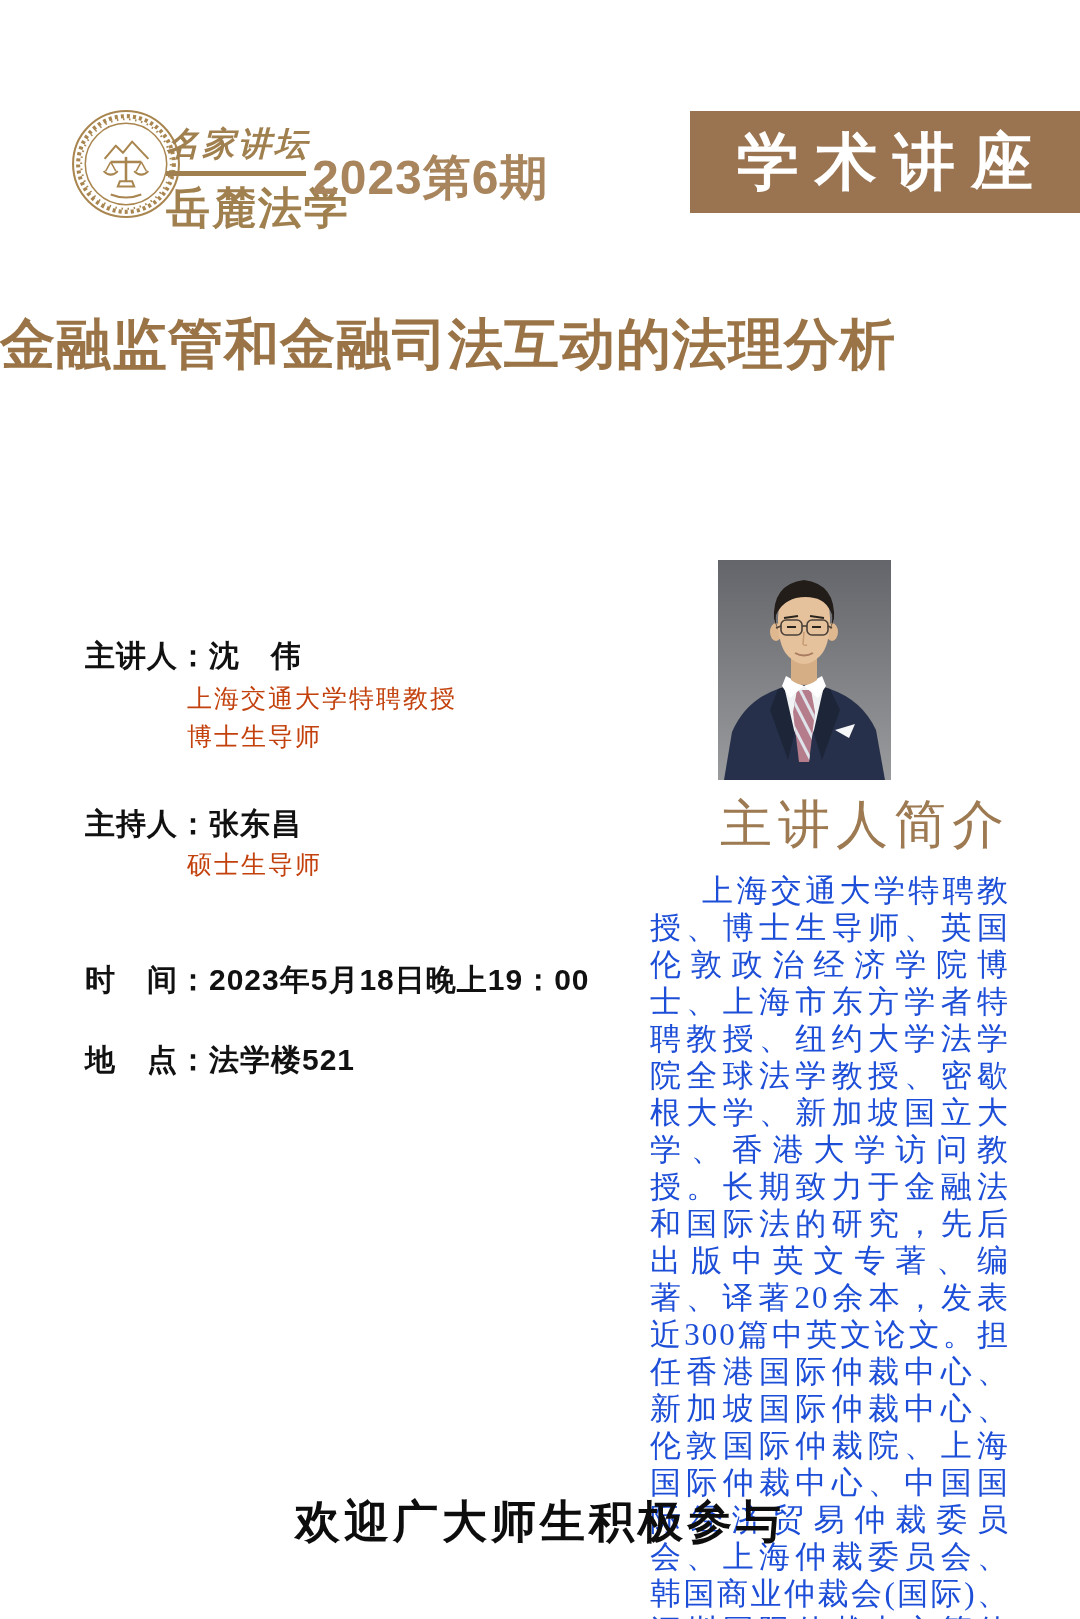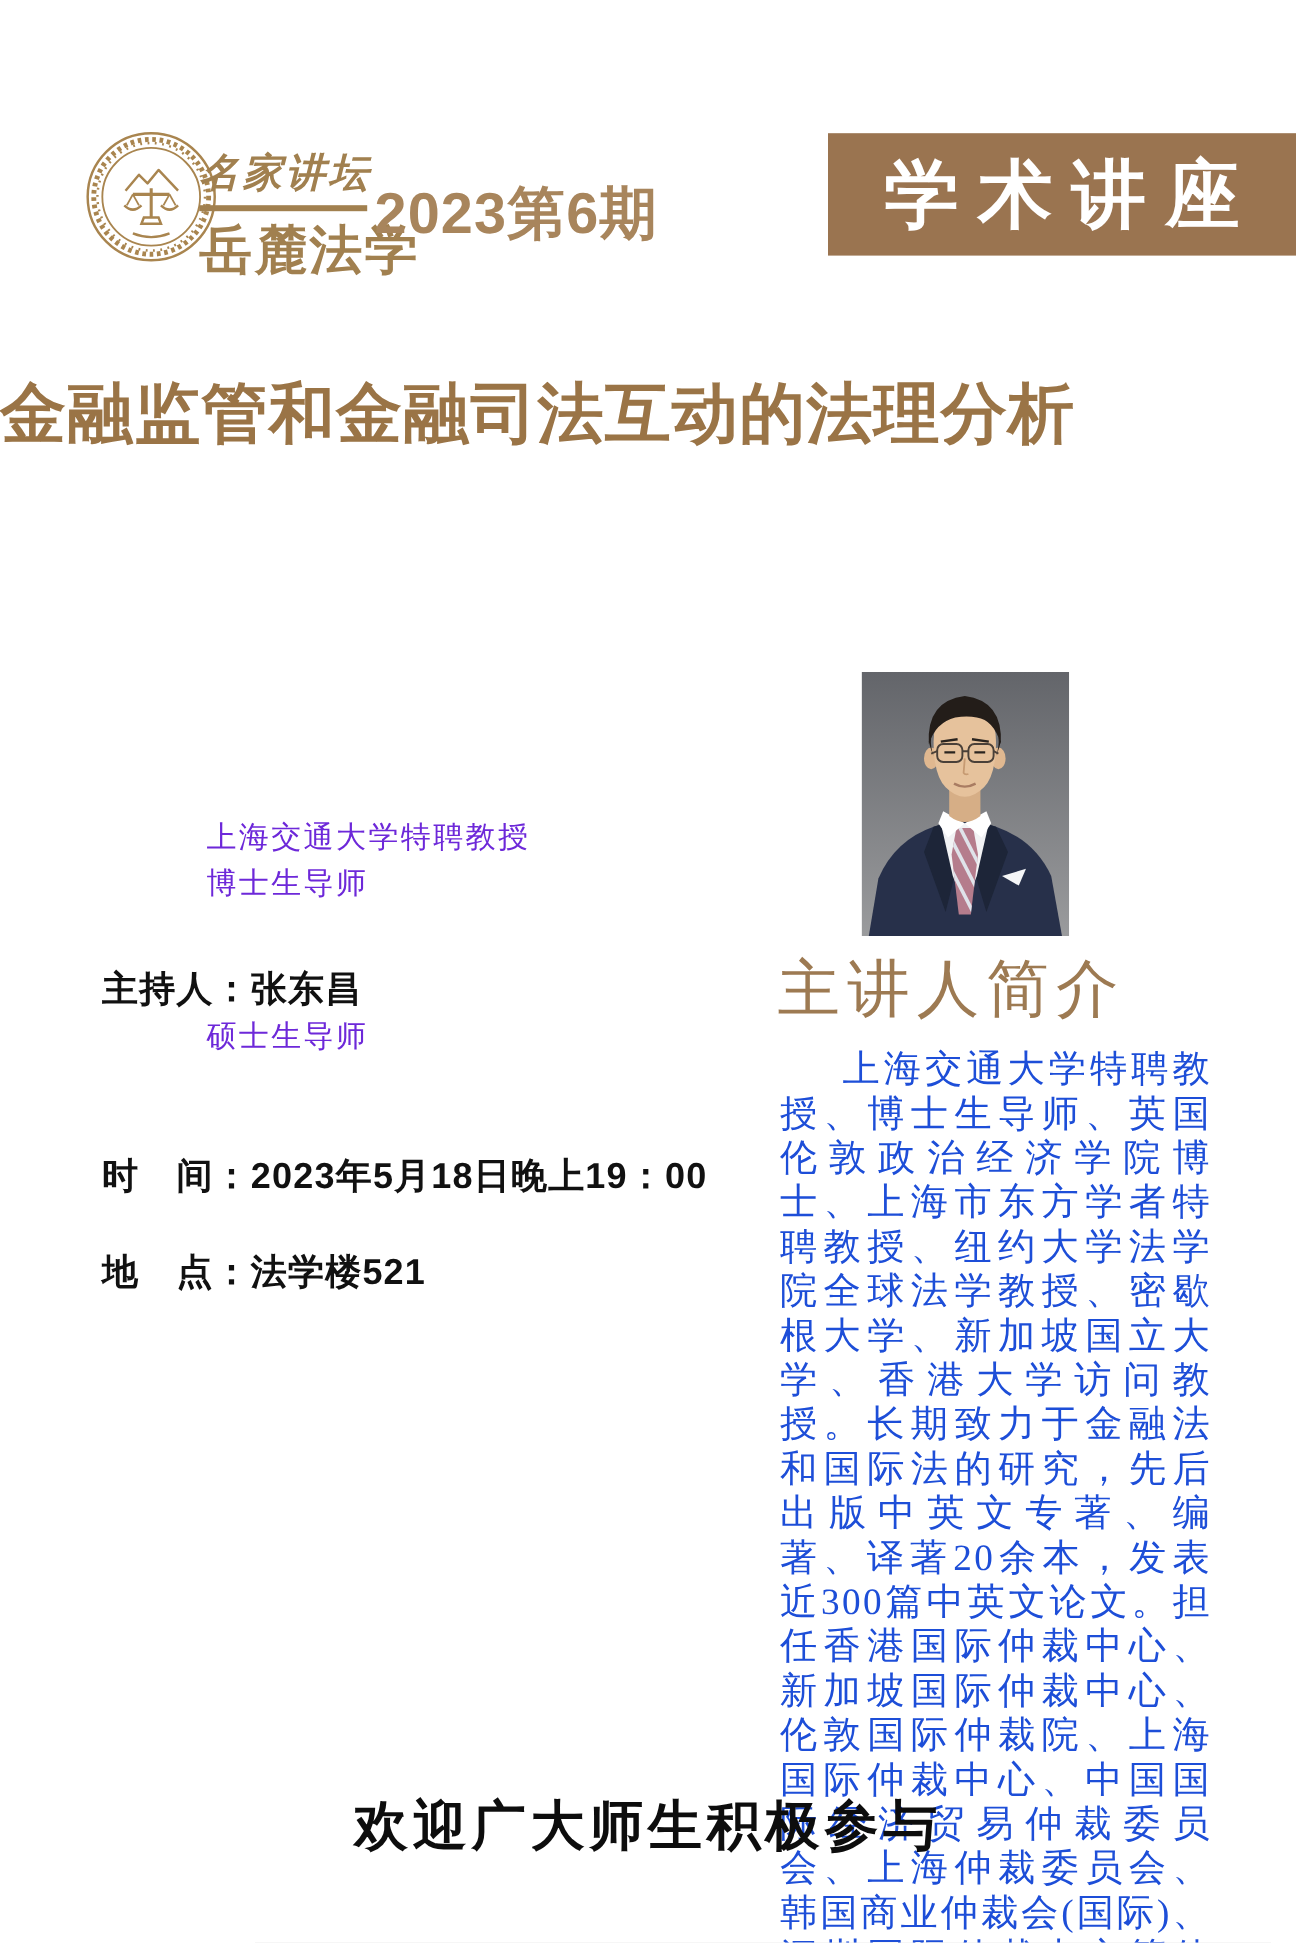--- a/index.html
+++ b/index.html
@@ -40,31 +40,31 @@
   }
 
   
   .detail-row { position:absolute; left:85px; font-size:30px; font-weight:bold; color:#111; white-space:nowrap; letter-spacing:1px; }
   .row-speaker { top:636px; }
   .row-host    { top:804px; }
   .row-time    { top:960px; }
   .row-venue   { top:1040px; }
 
   .sub-titles {
-    position:absolute; left:172px; font-family:"Liberation Serif", serif;
-    font-size:25px; color:#6d28d9; line-height:38px; letter-spacing:2px; white-space:nowrap;
+    position:absolute; left:187px; font-family:"Liberation Serif", serif;
+    font-size:25px; color:#c2410c; line-height:38px; letter-spacing:2px; white-space:nowrap;
   }
   .speaker-sub { top:680px; }
   .host-sub    { top:846px; }
 
   
   .photo { position:absolute; left:718px; top:560px; width:173px; height:220px; display:block; }
 
   .profile-heading {
-    position:absolute; left:648px; top:790px; width:362px; text-align:left;
+    position:absolute; left:648px; top:790px; width:362px; text-align:right;
     font-family:"Liberation Serif", serif; font-size:52px; color:#9d7a52;
     letter-spacing:6px; white-space:nowrap;
   }
 
   .bio {
     position:absolute; left:650px; top:872px; width:360px;
     font-family:"Liberation Serif", serif; font-size:31px; line-height:37px;
     letter-spacing:2px; text-align:justify; text-indent:52px; color:#1d4ed8;
   }
 
@@ -108,20 +108,23 @@
   </div>
 
   <div class="issue">2023第6期</div>
 
   <div class="banner">
     <span class="banner-text">学术讲座</span>
   </div>
 
   <div class="main-title">金融监管和金融司法互动的法理分析</div>
 
+  <div class="detail-row row-speaker">
+    <span>主讲人：</span><span>沈　伟</span>
+  </div>
   <div class="sub-titles speaker-sub">
     <div>上海交通大学特聘教授</div>
     <div>博士生导师</div>
   </div>
 
   <div class="detail-row row-host">
     <span>主持人：</span><span>张东昌</span>
   </div>
   <div class="sub-titles host-sub">
     <div>硕士生导师</div>

